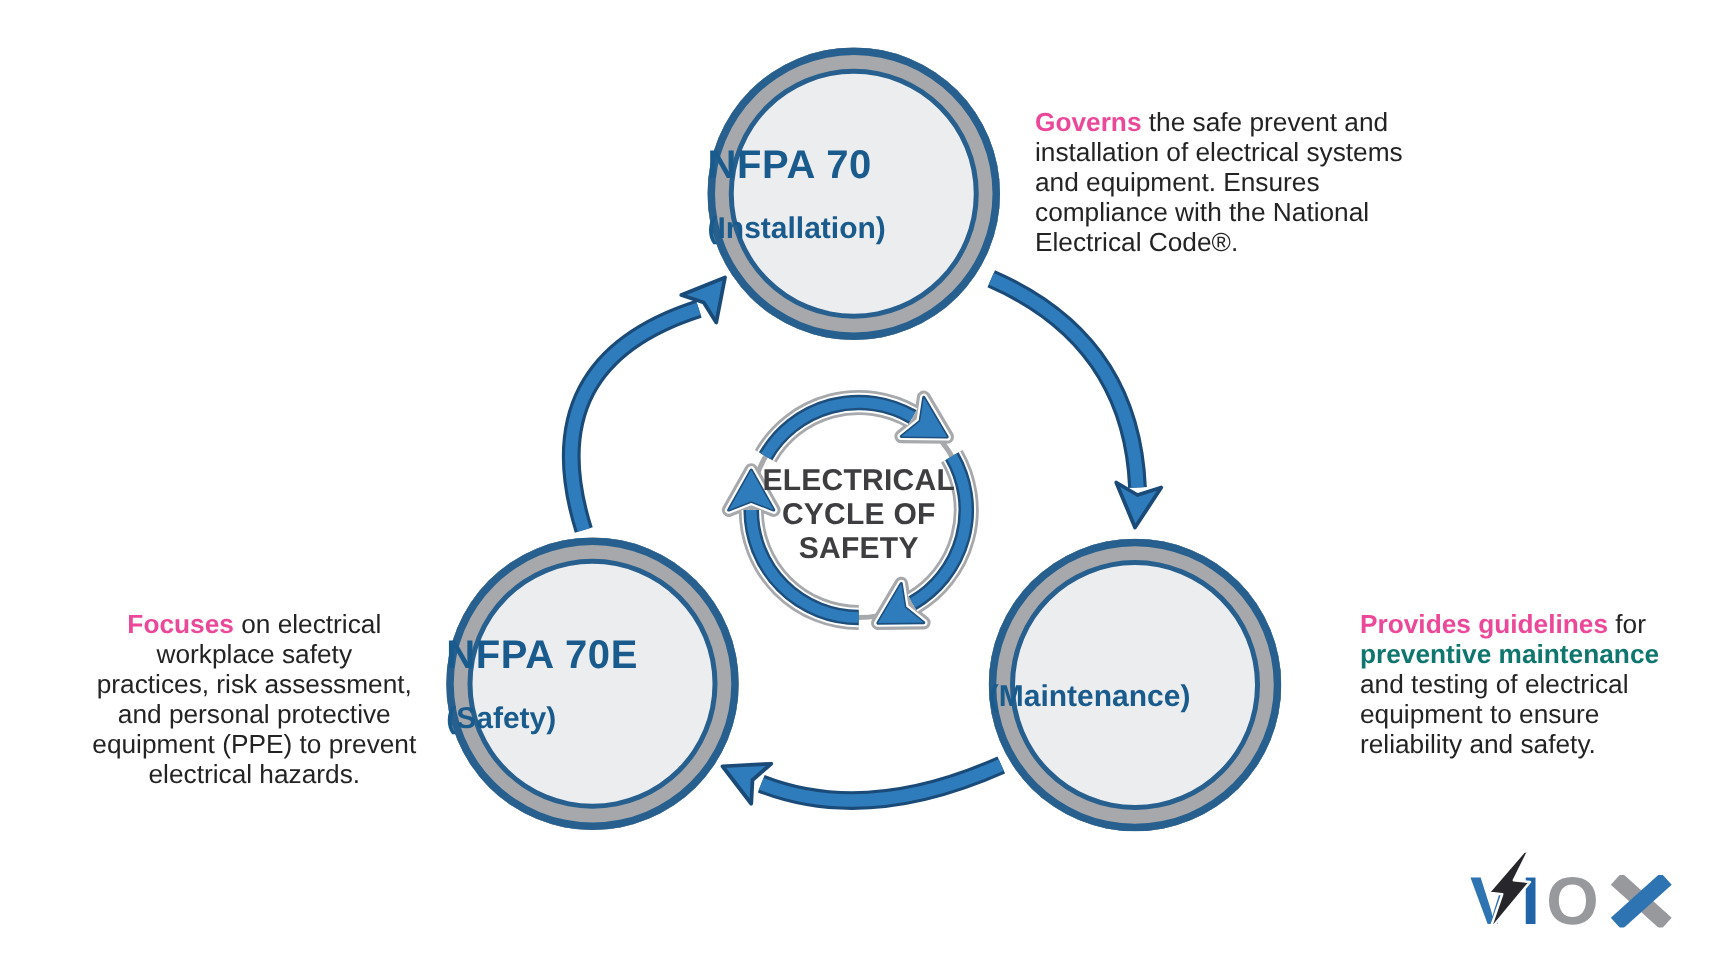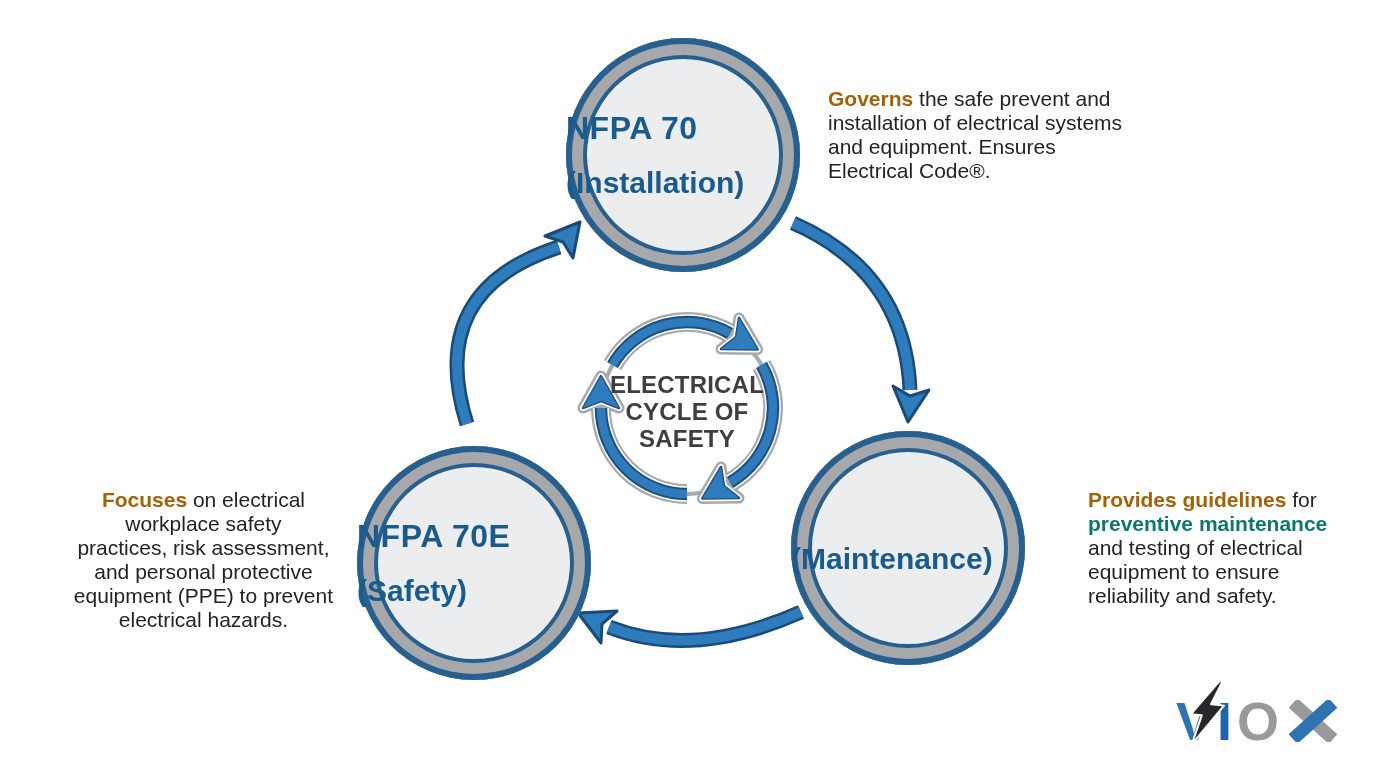--- a/index.html
+++ b/index.html
@@ -12,36 +12,36 @@
   .abs{position:absolute;}
   
   .node{
     width:234px;height:234px;border-radius:50%;
     background:#ecedef;
     box-shadow: inset 0 0 0 6px #27608f, inset 0 0 0 17px #a6a8ab, inset 0 0 0 21px #27608f;
     display:flex;flex-direction:column;align-items:flex-start;justify-content:center;
     text-align:center;z-index:2;
   }
   .node-title{font-size:32px;font-weight:bold;color:#1a5b8d;line-height:1.08;letter-spacing:.5px;}
-  .node-subtitle{font-size:30px;font-weight:bold;color:#1a5b8d;line-height:1.1;margin-top:21px;}
+  .node-subtitle{font-size:24px;font-weight:bold;color:#1a5b8d;line-height:1.1;margin-top:21px;}
   #node-installation{left:566px;top:38px;}
-  #node-safety{left:357px;top:446px;}
+  #node-safety{left:357px;top:430px;}
   #node-maintenance{left:791px;top:431px;}
   
   #connectors{left:0;top:0;z-index:1;}
   
   #cycle-icon{left:567px;top:288px;z-index:2;}
   #cycle-title{
     left:577px;top:371px;width:220px;text-align:center;z-index:3;
     font-size:24px;font-weight:bold;color:#3e3e40;line-height:27px;letter-spacing:.2px;
   }
   
   .annotation{font-size:21px;line-height:24px;color:#232323;z-index:3;}
   .annotation .line{white-space:nowrap;}
-  .lead{color:#a16207;font-weight:bold;}
+  .lead{color:#ec4899;font-weight:bold;}
   .emph{font-weight:bold;color:#0f766e;}
   #annotation-installation{left:828px;top:87px;text-align:left;}
   #annotation-maintenance{left:1045px;top:488px;text-align:left;margin-left:43px;}
   #annotation-safety{right:1043px;top:488px;text-align:center;}
   
   #logo{left:1176px;top:694px;z-index:3;display:flex;align-items:center;
         font-size:54px;font-weight:bold;letter-spacing:5px;line-height:1;}
   .logo-v{color:#2f74b2;}
   .logo-i{color:#2165a8;}
   .logo-o{color:#97999d;}
@@ -118,20 +118,21 @@
 <div id="cycle-title" class="abs">
   <div>ELECTRICAL</div>
   <div>CYCLE OF</div>
   <div>SAFETY</div>
 </div>
 
 <div id="annotation-installation" class="annotation abs">
   <div class="line"><span class="lead">Governs</span> <span>the safe prevent and</span></div>
   <div class="line">installation of electrical systems</div>
   <div class="line">and equipment. Ensures</div>
+  <div class="line">compliance with the National</div>
   <div class="line">Electrical Code®.</div>
 </div>
 
 <div id="annotation-safety" class="annotation abs">
   <div class="line"><span class="lead">Focuses</span> <span>on electrical</span></div>
   <div class="line">workplace safety</div>
   <div class="line">practices, risk assessment,</div>
   <div class="line">and personal protective</div>
   <div class="line">equipment (PPE) to prevent</div>
   <div class="line">electrical hazards.</div>

